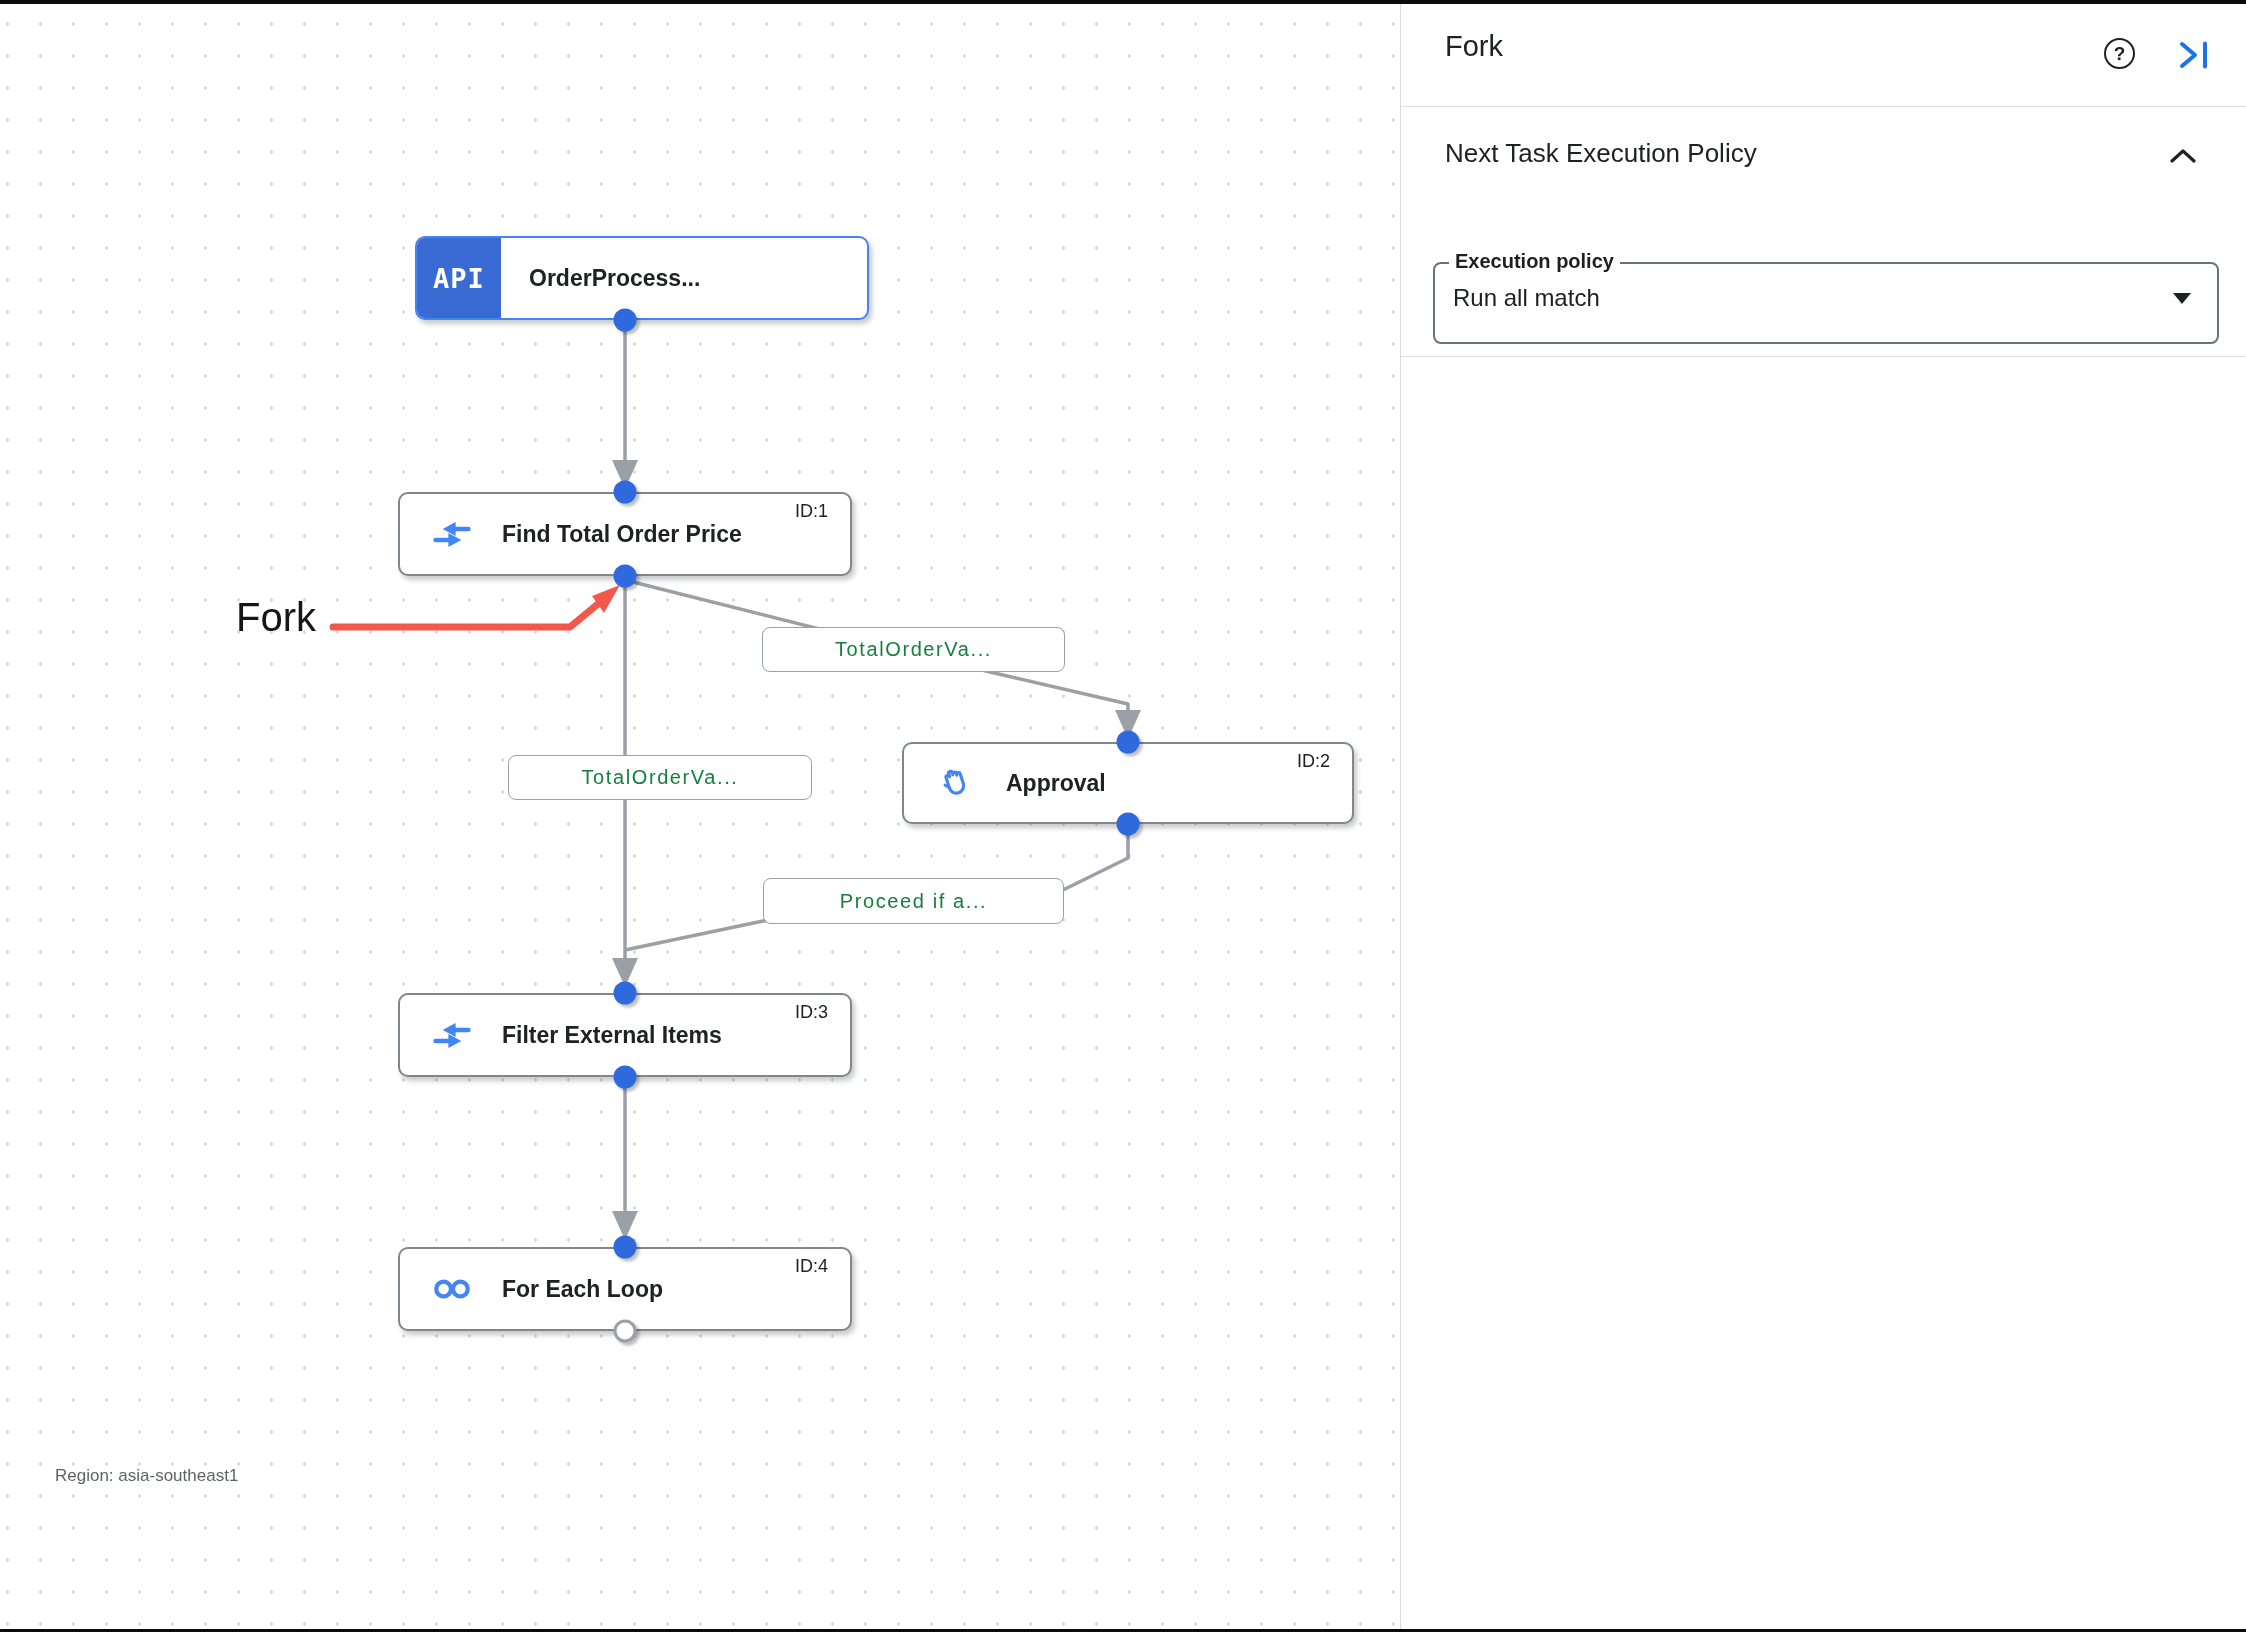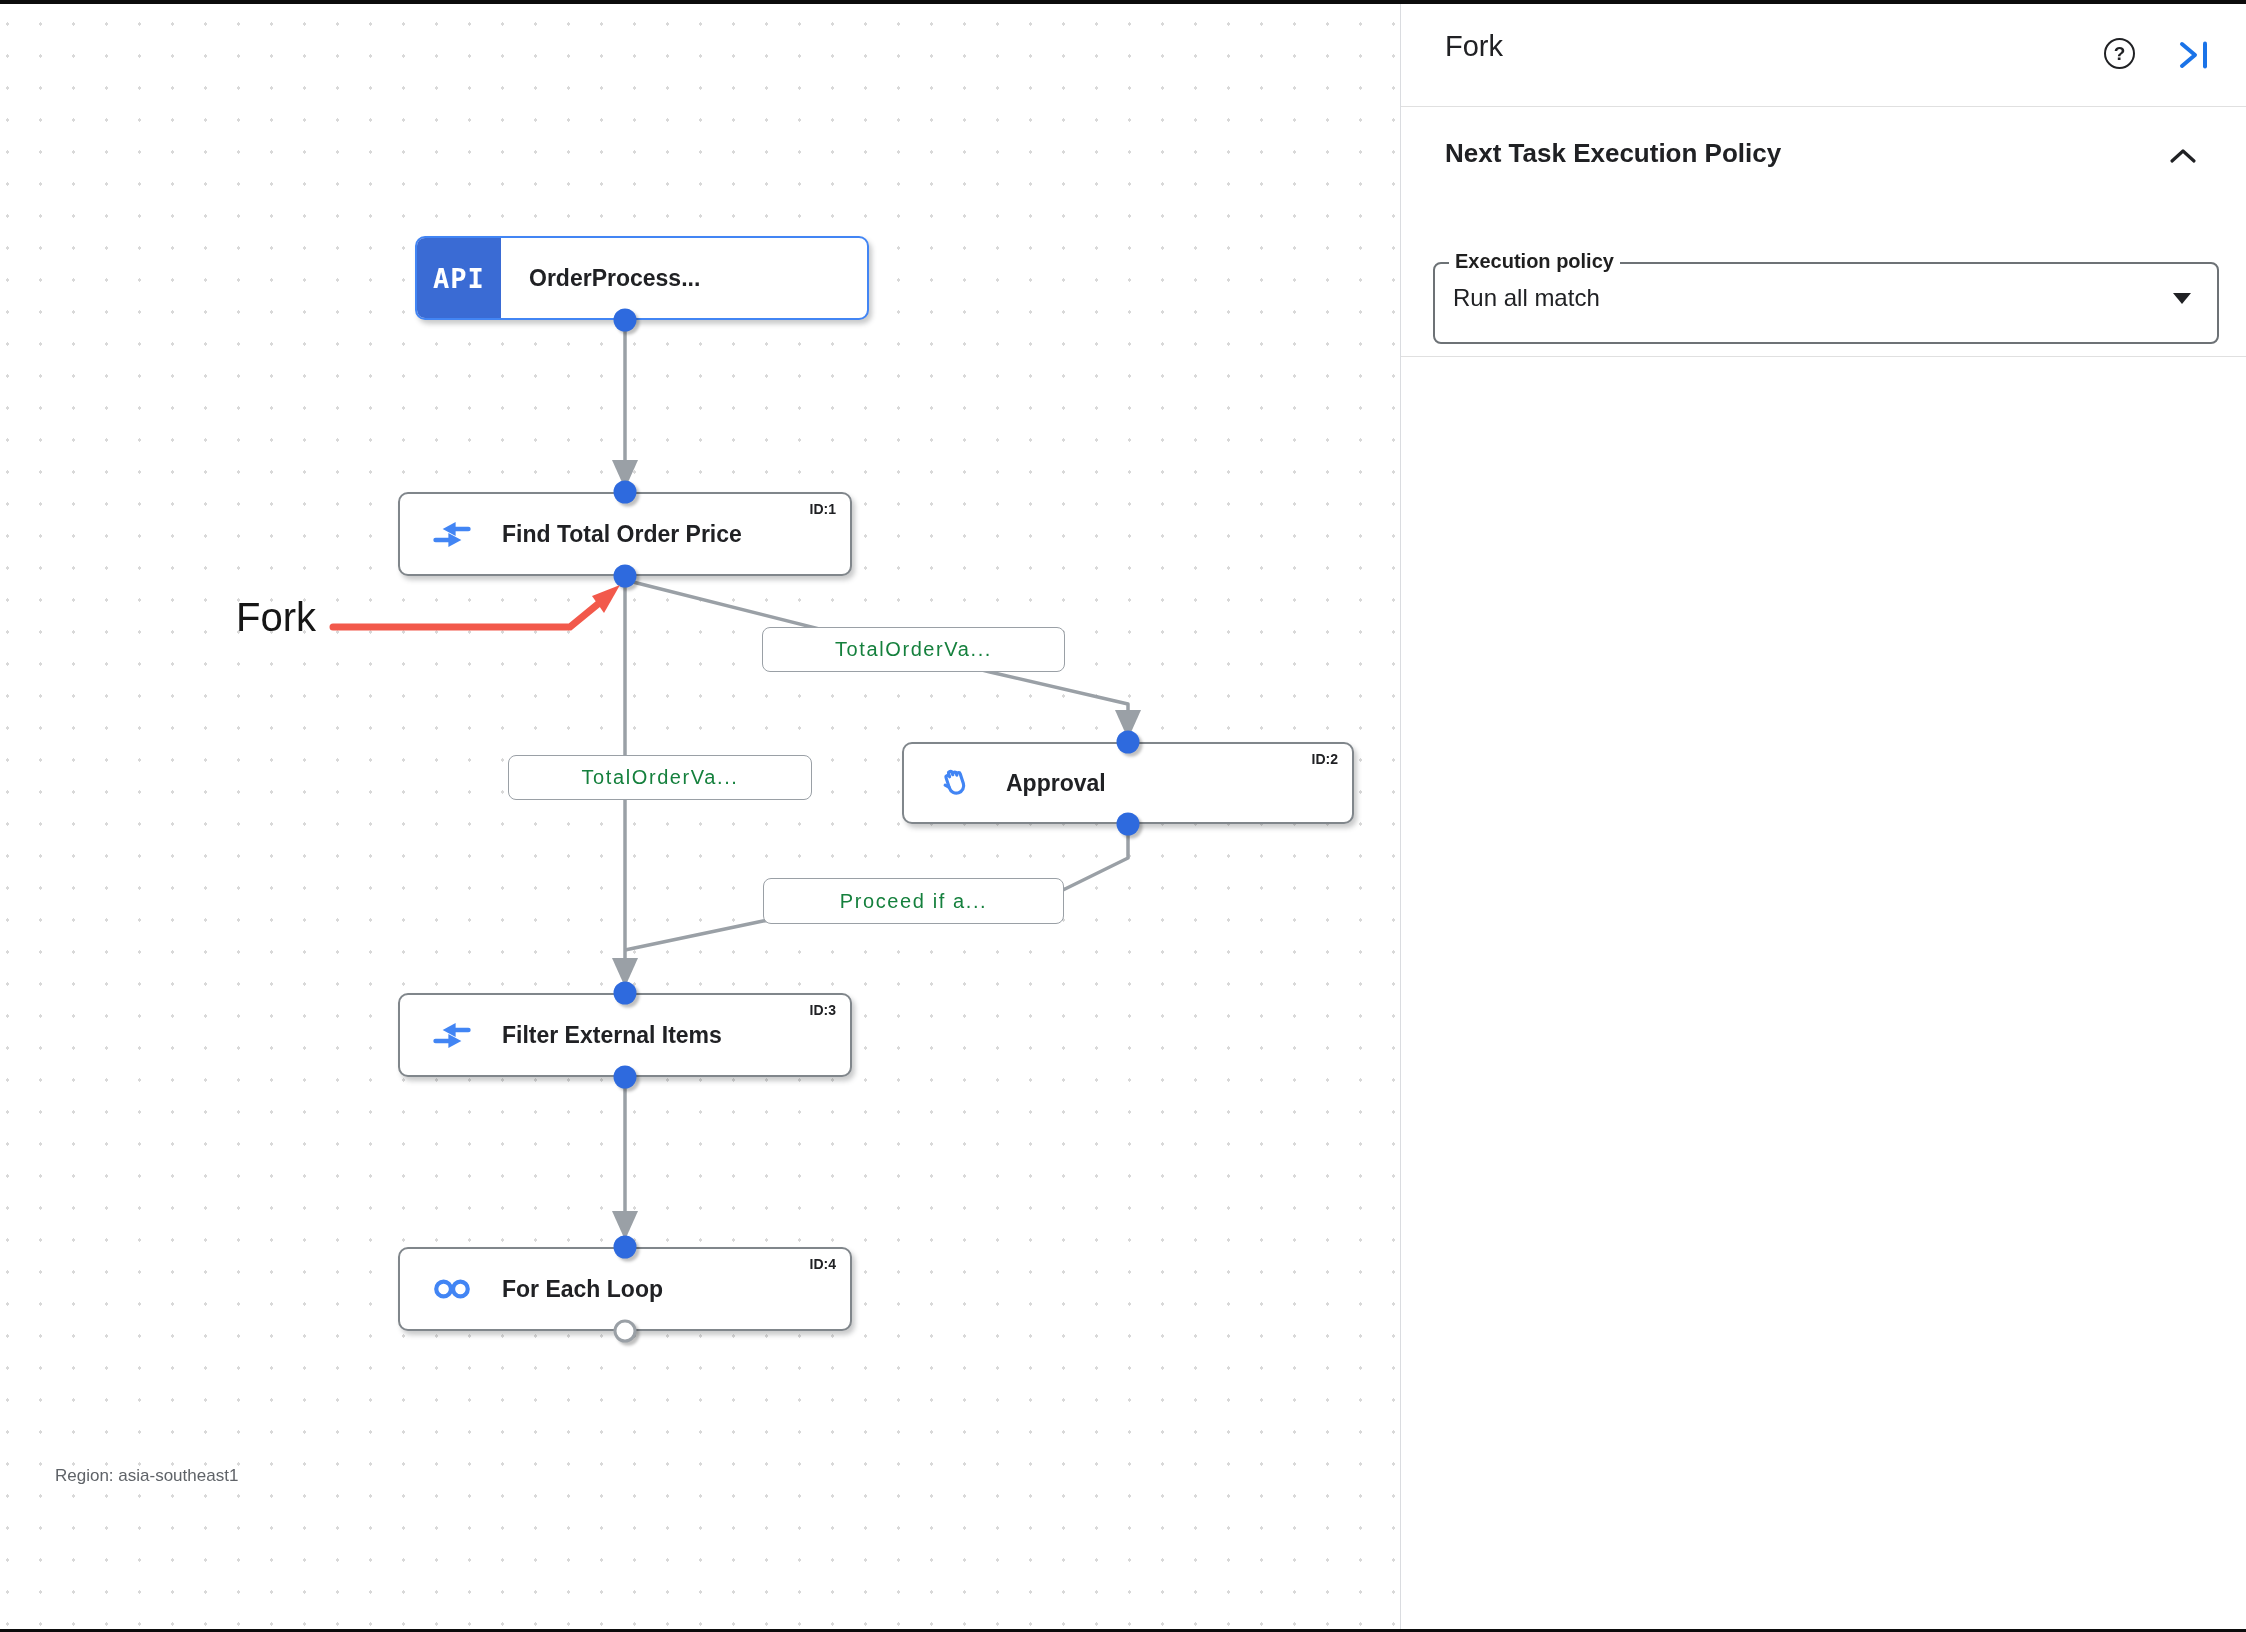--- a/index.html
+++ b/index.html
@@ -15,21 +15,21 @@
     background-image:radial-gradient(circle,#d9d9d9 1.7px,transparent 1.8px);
     background-size:33px 32px;background-position:24px 8px;}
   #canvas svg.layer{position:absolute;left:0;top:0;}
 
   .node{position:absolute;width:454px;height:84px;background:#fff;
     border:2px solid #80868b;border-radius:10px;box-sizing:border-box;
     box-shadow:3px 4px 5px rgba(60,64,67,.28);display:flex;align-items:center;z-index:10;}
   .node.trigger{border-color:#4285f4;}
   .node .icon-wrap{margin-left:30px;width:44px;display:flex;align-items:center;justify-content:center;flex:0 0 auto;}
   .node .title{margin-left:28px;font-size:23px;font-weight:700;color:#202124;white-space:nowrap;}
-  .node .nid{position:absolute;top:7px;right:14px;font-size:14px;font-weight:700;color:#202124;}
+  .node .nid{position:absolute;top:7px;right:22px;font-size:18px;font-weight:400;color:#202124;}
   .badge{width:84px;height:100%;background:#3a6bd4;border-radius:8px 0 0 8px;
     display:flex;align-items:center;justify-content:center;flex:0 0 auto;
     color:#fff;font-family:"DejaVu Sans Mono",monospace;font-weight:700;font-size:27px;letter-spacing:1px;}
   .trigger .title{margin-left:28px;}
 
   .port{position:absolute;width:23px;height:23px;border-radius:50%;background:#2e6ade;
     transform:translate(-50%,-50%);box-shadow:3px 3px 3px rgba(0,0,0,.25);z-index:20;}
   .port.open{background:#fff;border:3.5px solid #9aa0a6;box-sizing:border-box;}
 
   .edge-label{position:absolute;background:#fff;border:1.5px solid #9aa0a6;border-radius:8px;
@@ -43,21 +43,21 @@
   #panel{position:absolute;left:1400px;top:0;width:846px;height:1632px;background:#fff;
     border-left:1px solid #dadce0;box-sizing:border-box;z-index:40;}
   .panel-header{position:relative;height:106px;}
   .panel-title{position:absolute;left:44px;top:30px;font-size:29px;color:#202124;}
   .help-btn{position:absolute;left:703px;top:38px;width:31px;height:31px;border:2.6px solid #202124;
     border-radius:50%;box-sizing:border-box;display:flex;align-items:center;justify-content:center;
     font-size:19px;font-weight:700;color:#202124;cursor:pointer;}
   .collapse-btn{position:absolute;left:774px;top:38px;width:40px;height:34px;cursor:pointer;}
   .divider{position:absolute;left:0;width:846px;height:1px;background:#e0e0e0;}
   .section-head{position:absolute;left:0;top:106px;width:846px;height:84px;}
-  .section-title{position:absolute;left:44px;top:32px;font-size:26px;font-weight:700;color:#202124;}
+  .section-title{position:absolute;left:44px;top:32px;font-size:26px;font-weight:400;color:#202124;}
   .section-chevron{position:absolute;left:768px;top:42px;cursor:pointer;}
   .field{position:absolute;left:32px;top:232px;width:786px;height:82px;border:2px solid #6d7276;
     border-radius:8px;box-sizing:border-box;cursor:pointer;margin-top:30px;}
   .field-label{position:absolute;left:14px;top:-14px;background:#fff;padding:0 6px;
     font-size:20px;font-weight:700;color:#1f1f1f;}
   .field-value{position:absolute;left:18px;top:0;height:68px;display:flex;align-items:center;
     font-size:24px;color:#202124;}
   .caret{position:absolute;right:26px;top:29px;width:0;height:0;
     border-left:9px solid transparent;border-right:9px solid transparent;border-top:11px solid #202124;}
 </style>

